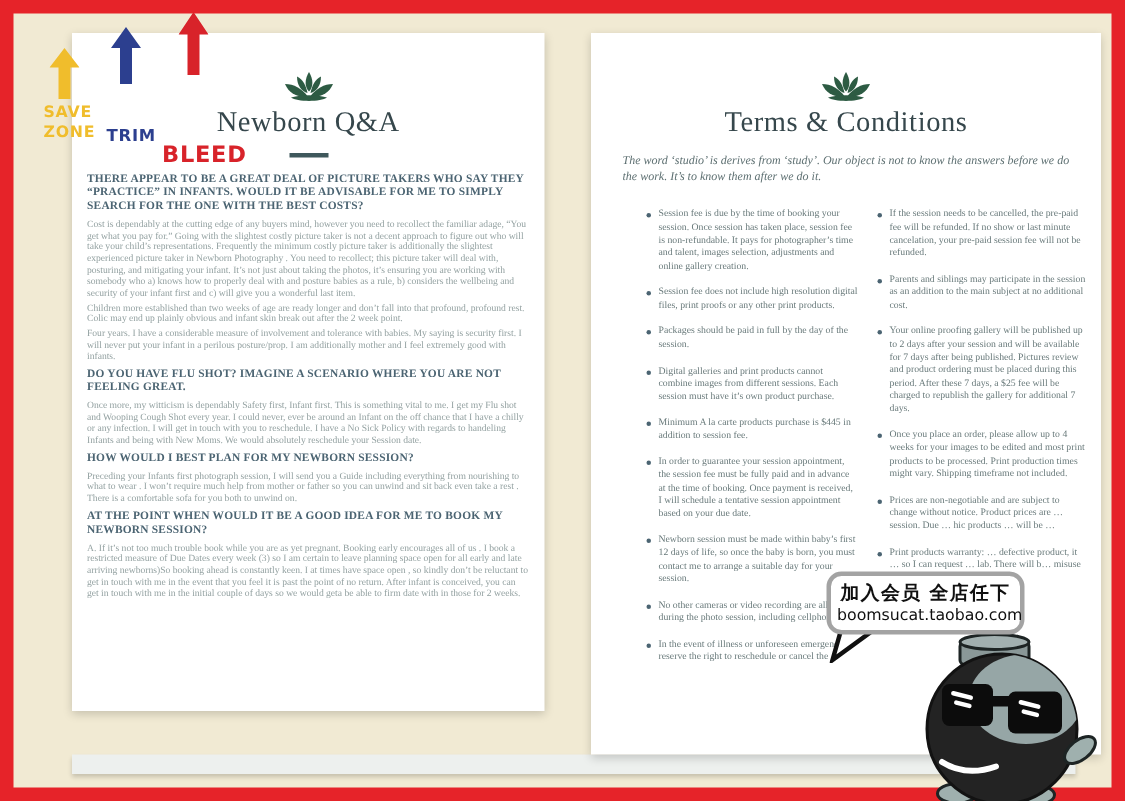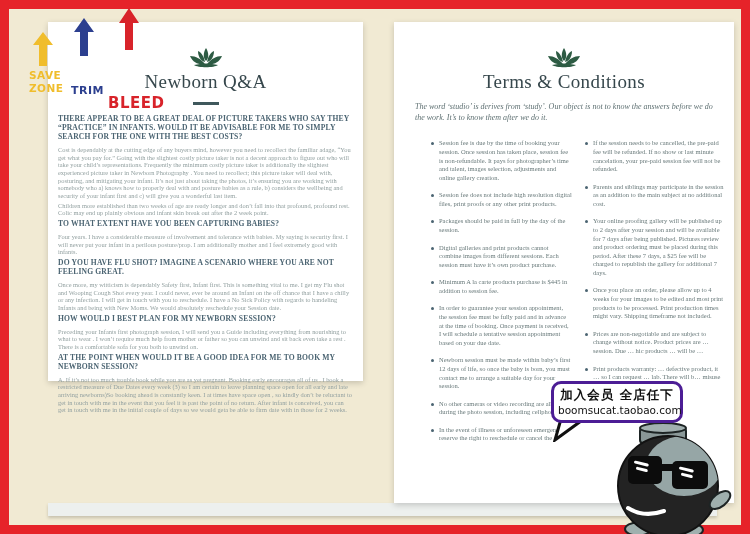--- a/index.html
+++ b/index.html
@@ -2,21 +2,21 @@
 <html><head>
 <meta charset="utf-8">
 <style>
   html,body{margin:0;padding:0;}
   body{width:750px;height:534px;position:relative;background:#f1ead3;overflow:hidden;
        font-family:"Liberation Serif","DejaVu Serif",serif;}
   .frame{position:absolute;inset:0;border:9px solid #e62329;z-index:40;pointer-events:none;box-sizing:border-box;}
 
   
   .page{position:absolute;top:22px;background:#fff;box-shadow:0 2px 6px rgba(0,0,0,.18);z-index:2;box-sizing:border-box;}
-  .page-left{left:48px;width:315px;height:359px;padding:26px 10px 0;}
+  .page-left{left:48px;width:315px;height:452px;padding:26px 10px 0;}
   .page-right{left:394px;width:340px;height:481px;padding:26px 0 0;}
   .stack-strip{position:absolute;left:48px;top:503px;width:669px;height:13px;background:#edf0ee;z-index:1;
        box-shadow:0 2px 3px rgba(0,0,0,.18);}
 
   .lotus{display:block;margin:0 auto 3px;}
   .page-title{font-size:19px;color:#36474c;text-align:center;font-weight:normal;margin:0;letter-spacing:.4px;}
   .title-dash{width:26px;height:3px;background:#3f585c;margin:9px auto 10px;}
 
   
   .qa-item h3{font-size:7.6px;line-height:1.18;font-weight:bold;color:#4b6472;letter-spacing:.15px;margin:3px 0 4px;}
@@ -31,21 +31,21 @@
 
   
   .guide{position:absolute;z-index:45;}
   .guide-label{position:absolute;z-index:45;font-family:"DejaVu Sans","Liberation Sans",sans-serif;
        font-weight:bold;letter-spacing:.5px;}
   .lbl-bleed{left:108px;top:50px;font-size:15px;color:#d8232a;margin-top:44px;}
   .lbl-trim{left:71px;top:57px;font-size:11px;color:#2c3f8f;margin-top:27px;}
   .lbl-save{left:29px;top:69px;font-size:10.5px;color:#f0bd2c;width:42px;line-height:1.25;}
 
   
-  .bubble{position:absolute;left:551px;top:381px;width:132px;z-index:51;background:#fff;border:3px solid #4c1d95;
+  .bubble{position:absolute;left:551px;top:381px;width:132px;z-index:51;background:#fff;border:3px solid #a3a3a3;
        border-radius:10px;text-align:center;padding:3px 4px 4px;box-sizing:border-box;
        font-family:"DejaVu Sans","Liberation Sans",sans-serif;}
   .bubble-l1{font-weight:bold;font-size:12.5px;color:#101010;letter-spacing:1px;white-space:nowrap;}
   .bubble-l2{font-weight:normal;font-size:10.5px;color:#101010;}
   .bubble-tail{position:absolute;left:553px;top:418px;z-index:50;}
   .bomb{position:absolute;left:582px;top:398px;z-index:49;}
 </style>
 </head>
 <body>
 
@@ -64,21 +64,20 @@
   <div class="title-dash"></div>
   <div>
       <div class="qa-item">
       <h3>THERE APPEAR TO BE A GREAT DEAL OF PICTURE TAKERS WHO SAY THEY “PRACTICE” IN INFANTS. WOULD IT BE ADVISABLE FOR ME TO SIMPLY SEARCH FOR THE ONE WITH THE BEST COSTS?</h3>
       <p>Cost is dependably at the cutting edge of any buyers mind, however you need to recollect the familiar adage, “You get what you pay for.” Going with the slightest costly picture taker is not a decent approach to figure out who will take your child’s representations. Frequently the minimum costly picture taker is additionally the slightest experienced picture taker in Newborn Photography . You need to recollect; this picture taker will deal with, posturing, and mitigating your infant. It’s not just about taking the photos, it’s ensuring you are working with somebody who a) knows how to properly deal with and posture babies as a rule, b) considers the wellbeing and security of your infant first and c) will give you a wonderful last item.</p>
     </div>
       <div class="qa-item">
       <p>Children more established than two weeks of age are ready longer and don’t fall into that profound, profound rest. Colic may end up plainly obvious and infant skin break out after the 2 week point.</p>
     </div>
       <div class="qa-item">
-      <h3>TO WHAT EXTENT HAVE YOU BEEN CAPTURING BABIES?</h3>
       <p>Four years. I have a considerable measure of involvement and tolerance with babies. My saying is security first. I will never put your infant in a perilous posture/prop. I am additionally mother and I feel extremely good with infants.</p>
     </div>
       <div class="qa-item">
       <h3>DO YOU HAVE FLU SHOT? IMAGINE A SCENARIO WHERE YOU ARE NOT FEELING GREAT.</h3>
       <p>Once more, my witticism is dependably Safety first, Infant first. This is something vital to me. I get my Flu shot and Wooping Cough Shot every year. I could never, ever be around an Infant on the off chance that I have a chilly or any infection. I will get in touch with you to reschedule. I have a No Sick Policy with regards to handeling Infants and being with New Moms. We would absolutely reschedule your Session date.</p>
     </div>
       <div class="qa-item">
       <h3>HOW WOULD I BEST PLAN FOR MY NEWBORN SESSION?</h3>
       <p>Preceding your Infants first photograph session, I will send you a Guide including everything from nourishing to what to wear . I won’t require much help from mother or father so you can unwind and sit back even take a rest . There is a comfortable sofa for you both to unwind on.</p>
     </div>

